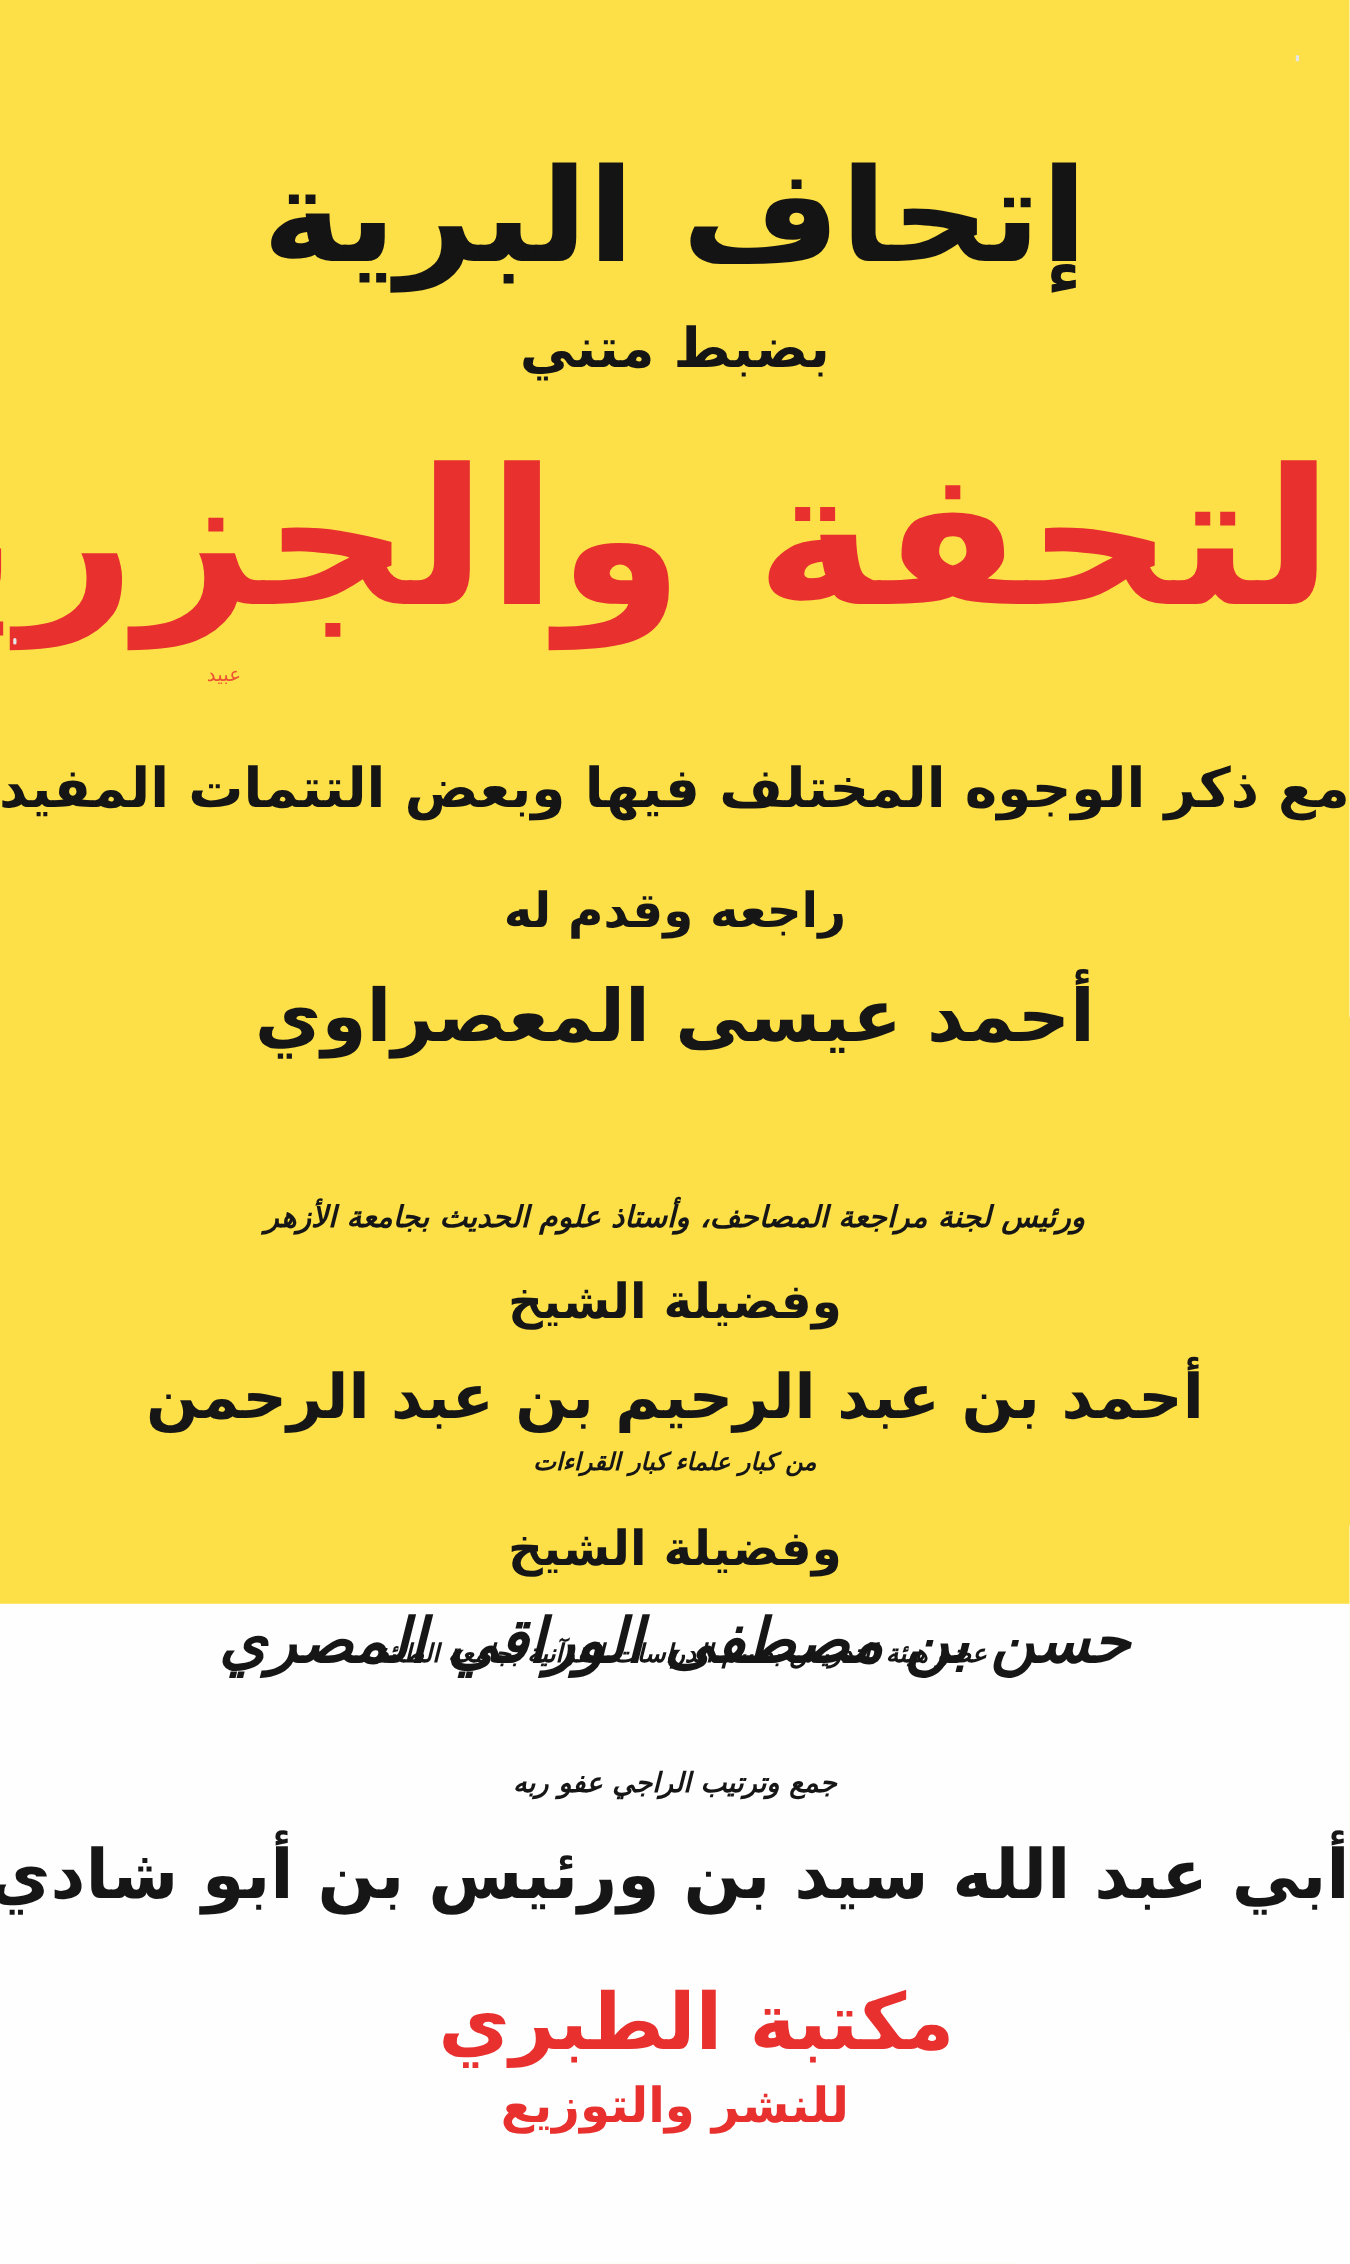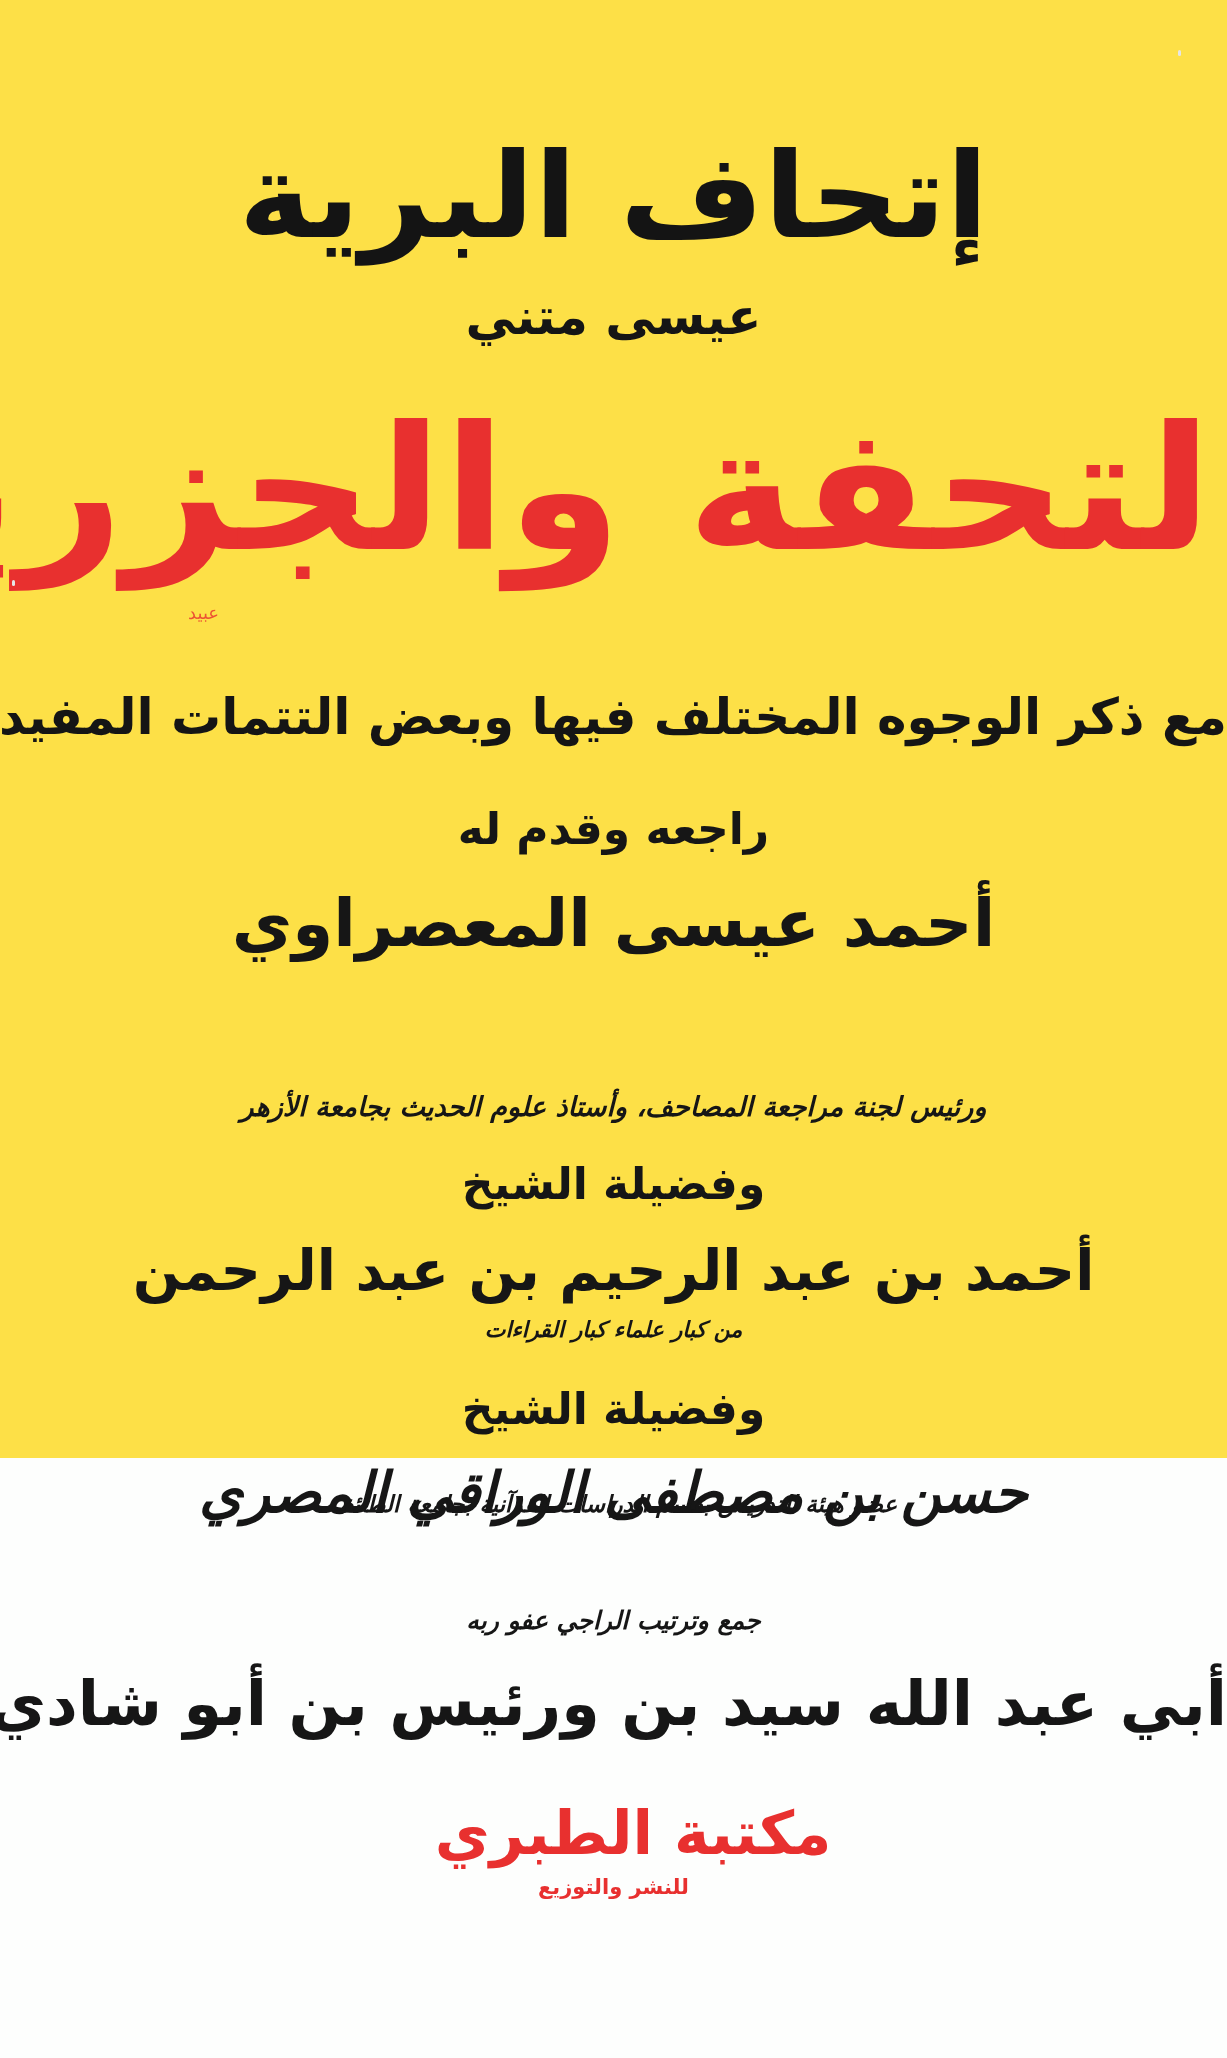--- a/index.html
+++ b/index.html
@@ -128,45 +128,45 @@
       left: 0;
       width: 1227px;
       top: 1800px;
       text-align: center;
       direction: rtl;
       color: var(--red);
       font-weight: bold;
     }
     .publisher .pub-name {
       display: block;
-      font-size: 60px;
+      font-size: 71px;
       line-height: 1.1;
       padding-left: 39px;
     }
     .publisher .pub-tag {
       display: block;
-      font-size: 21px;
+      font-size: 44px;
       line-height: 1.3;
       margin-top: 8px;
     }
     .scan-dot {
       position: absolute;
       width: 3px; height: 6px;
       background: #e6e6e6;
       border-radius: 2px;
     }
   </style>
 </head>
 <body>
 
 <div class="page" style="--red:#e8302f;">
 
   <div class="line main-title">إتحاف البرية</div>
 
-  <div class="line pretitle">عيسى متني</div>
+  <div class="line pretitle">بضبط متني</div>
 
   <div class="line red-title">التحفة والجزرية</div>
   <div class="calligrapher-mark">عبيد</div>
 
   <div class="line subtitle">مع ذكر الوجوه المختلف فيها وبعض التتمات المفيدة</div>
 
   <div class="line reviewed">راجعه وقدم له</div>
 
   <div class="line reviewer1-row">
     <span class="name-big">أحمد عيسى المعصراوي</span>

